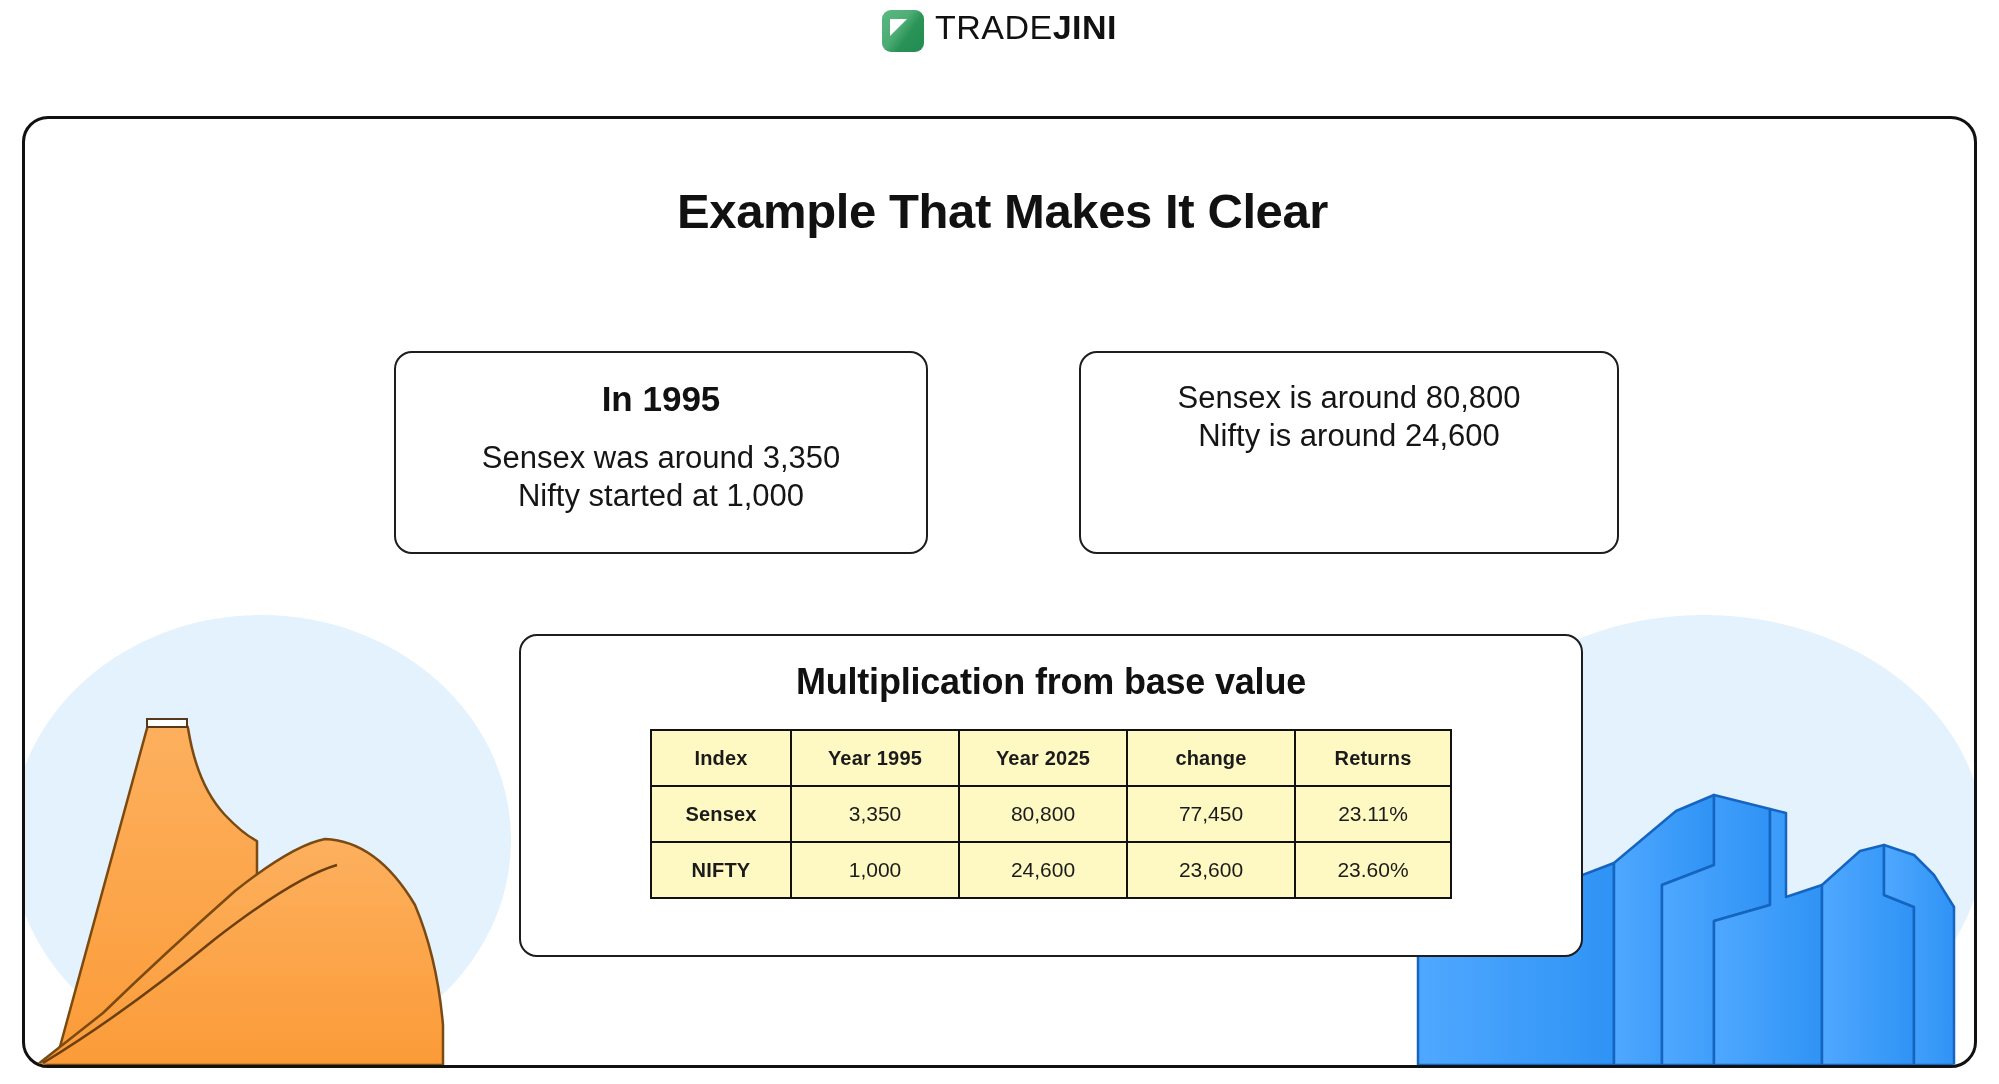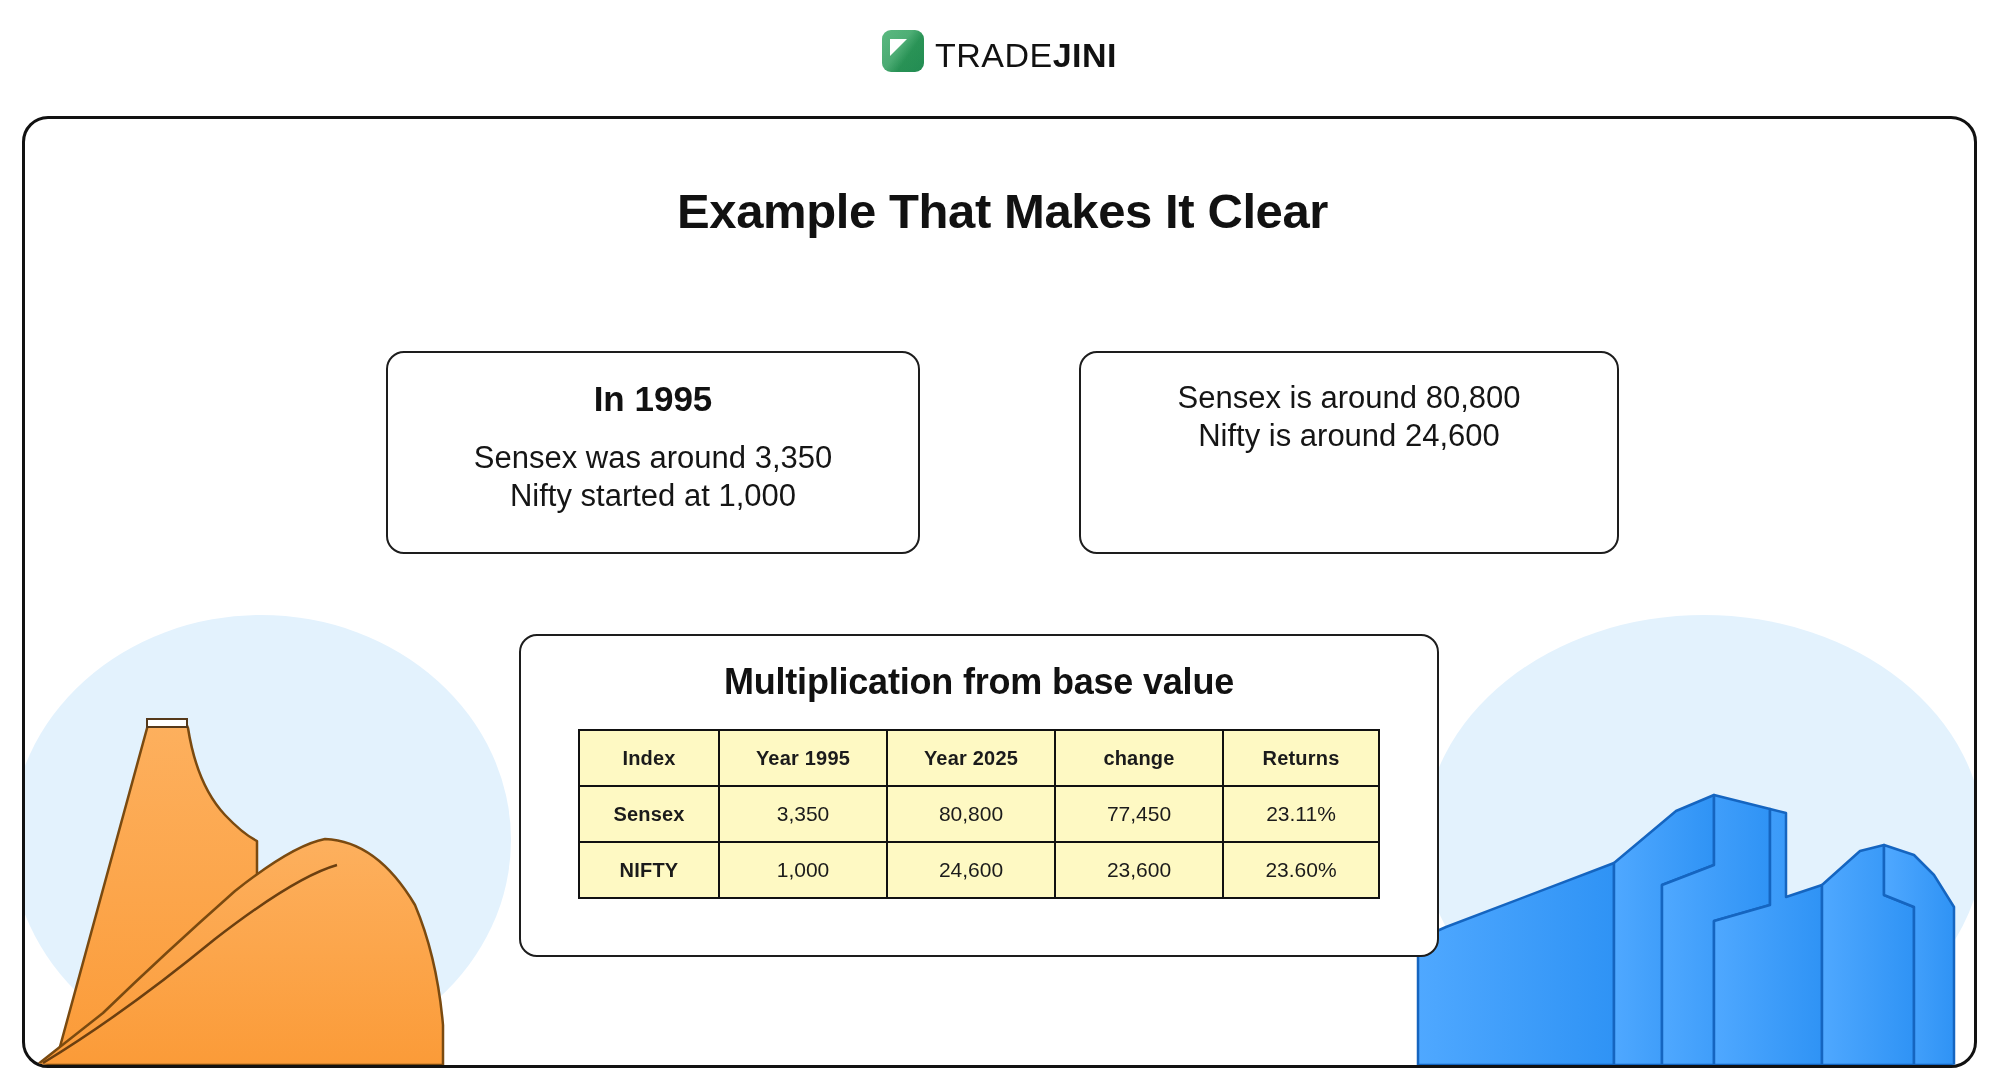--- a/index.html
+++ b/index.html
@@ -20,21 +20,21 @@
   }
 
   
   .brand-bar {
     position: absolute;
     top: 10px;
     left: 0;
     width: 1999px;
     height: 62px;
     display: flex;
-    align-items: flex-end;
+    align-items: flex-start;
     justify-content: center;
     gap: 11px;
   }
   .brand-logo {
     width: 42px;
     height: 42px;
     border-radius: 9px;
     background: linear-gradient(135deg, #3fae6b 0%, #2e9d5c 48%, #249356 100%);
     position: relative;
     overflow: hidden;
@@ -105,21 +105,21 @@
   
   .year-card {
     position: absolute;
     border: 2px solid #1d1d1d;
     border-radius: 18px;
     background: #ffffff;
     top: 232px;
     height: 203px;
     padding-top: 26px;
   }
-  .card-1995 { left: 361px; width: 534px; }
+  .card-1995 { left: 369px; width: 534px; }
   .card-2025 { left: 1054px; width: 540px; }
   .year-card .card-title {
     text-align: center;
     font-size: 35px;
     font-weight: 800;
     color: #111111;
     margin-bottom: 20px;
   }
   .year-card .card-line {
     text-align: center;
@@ -127,21 +127,21 @@
     font-weight: 400;
     color: #151515;
     line-height: 1.22;
   }
 
   
   .table-panel {
     position: absolute;
     left: 494px;
     top: 515px;
-    width: 920px;
+    width: 1064px;
     height: 323px;
     border: 2px solid #1d1d1d;
     border-radius: 18px;
     background: #ffffff;
   }
   .table-heading {
     text-align: center;
     font-size: 36px;
     font-weight: 800;
     color: #111111;

